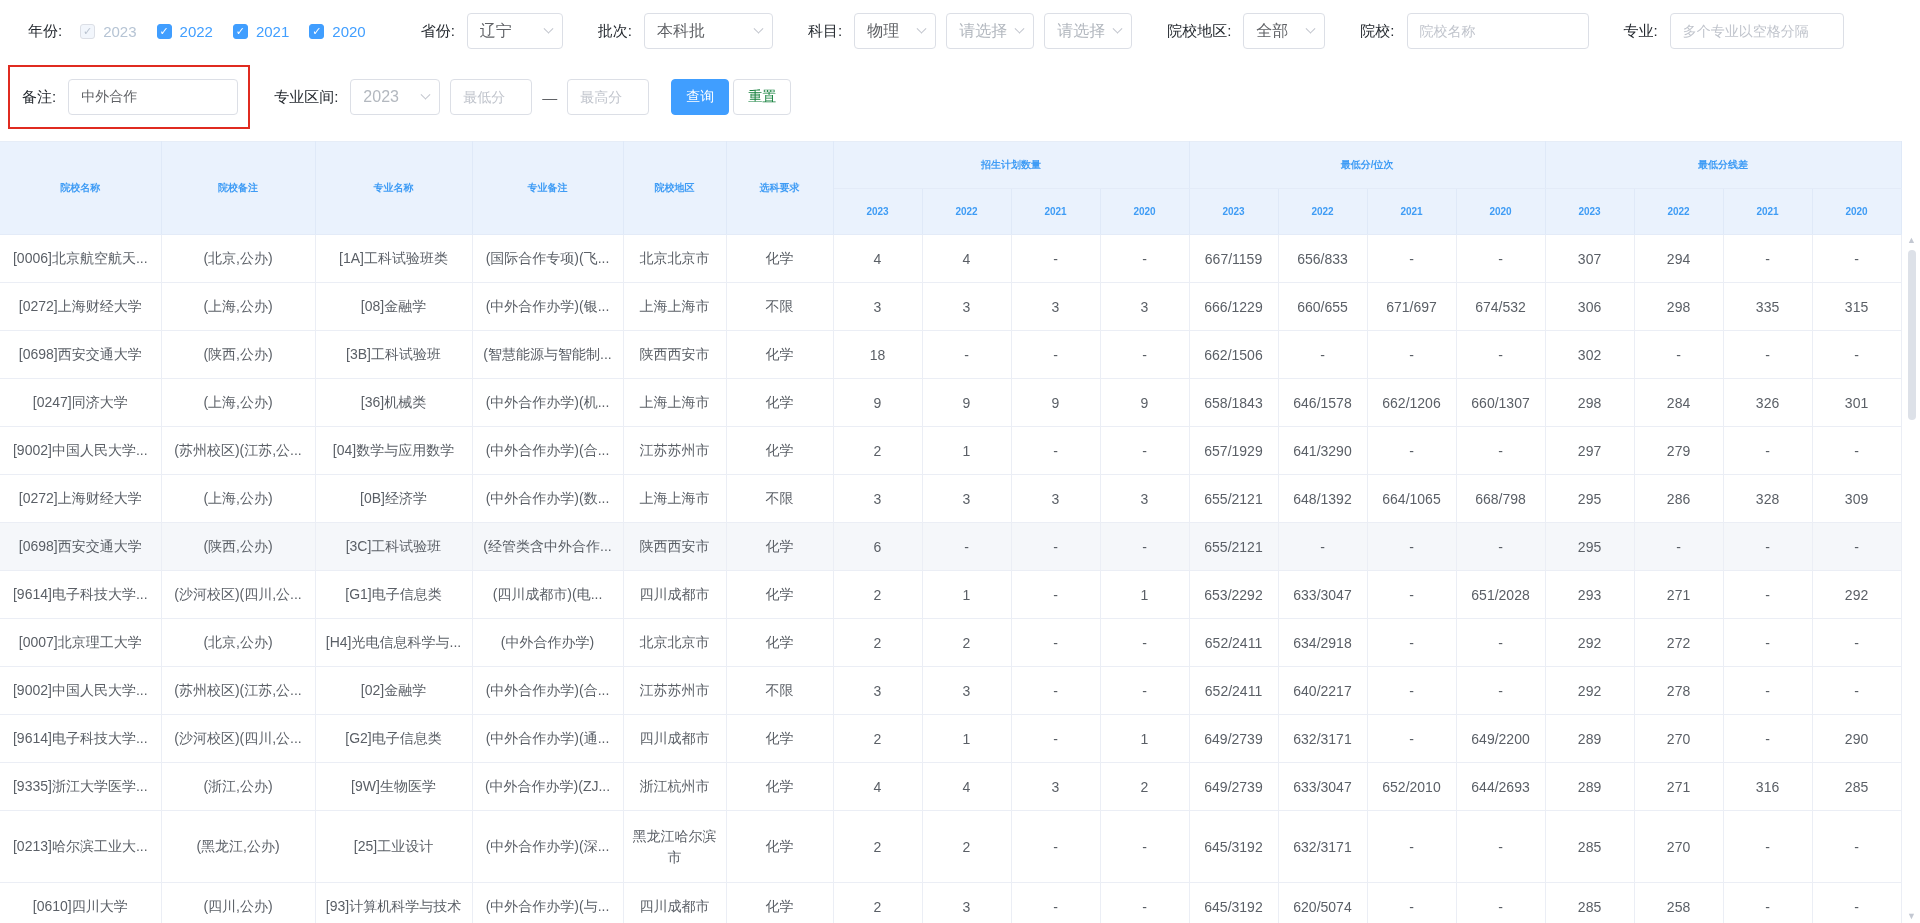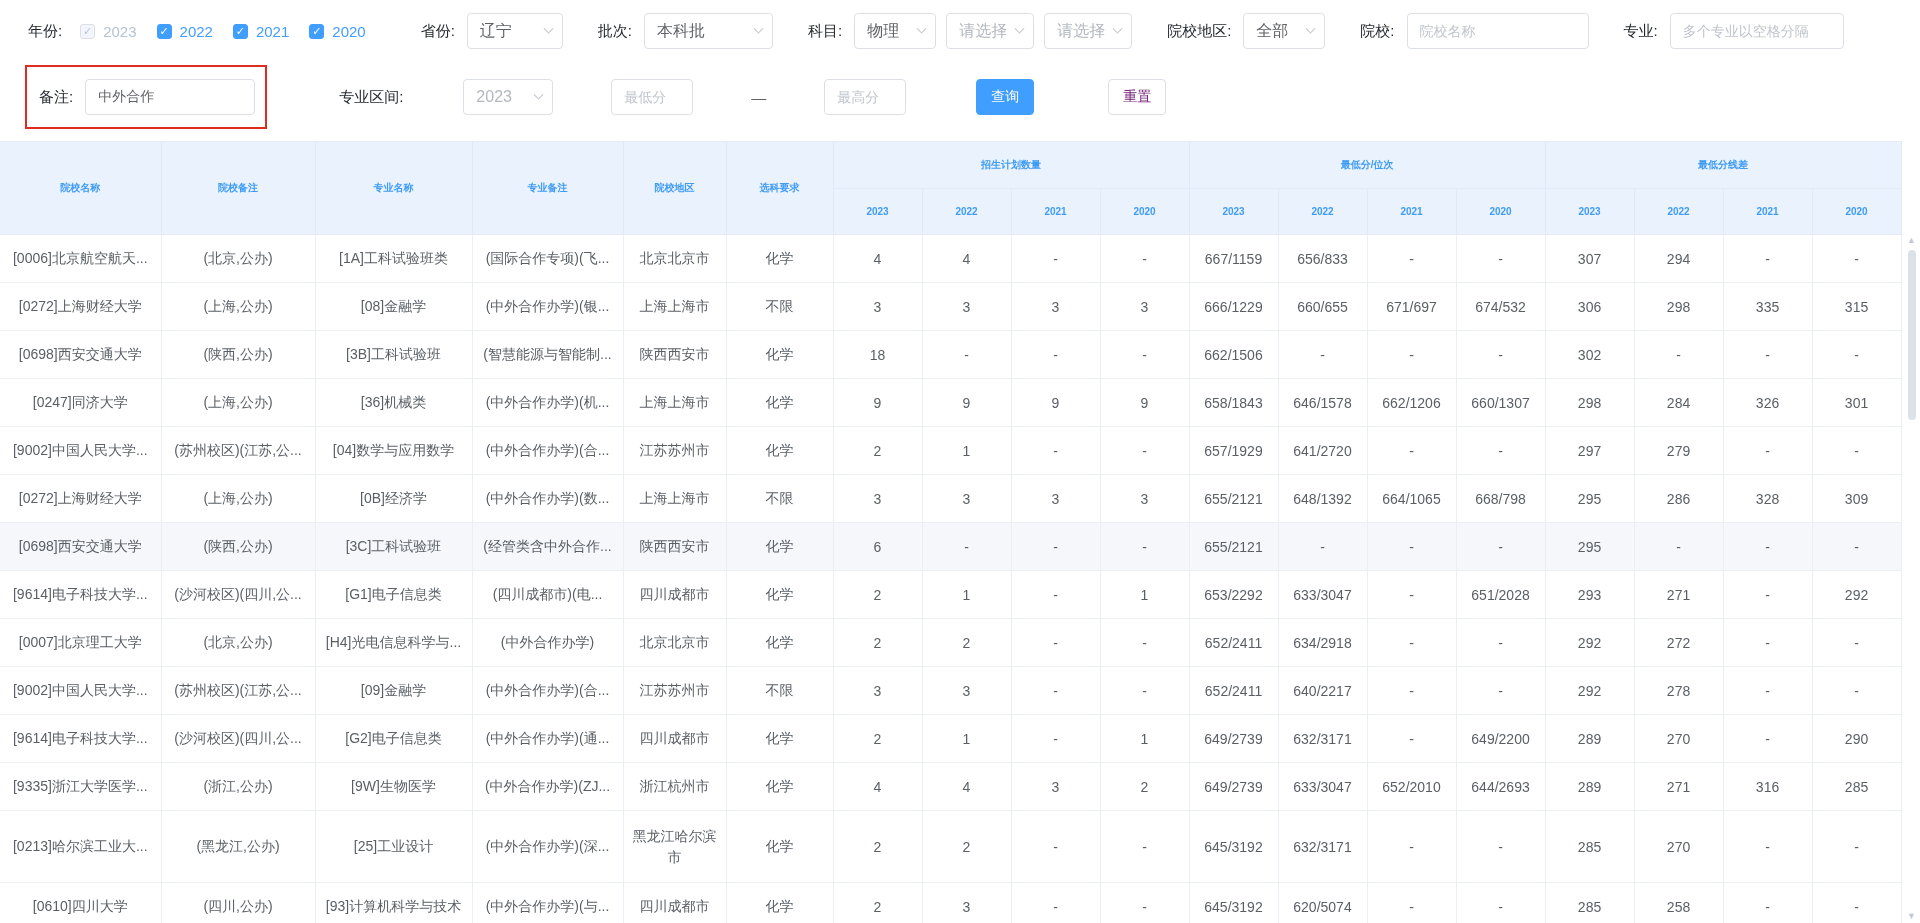--- a/index.html
+++ b/index.html
@@ -3,21 +3,21 @@
 <meta charset="utf-8">
 <style>
   * { margin:0; padding:0; box-sizing:border-box; }
   html,body { width:1920px; height:923px; overflow:hidden; background:#fff;
     font-family:"Liberation Sans","DejaVu Sans",sans-serif; }
 
   
   .filter-bar { position:relative; width:100%; height:141px; background:#fff; }
   .filter-row { display:flex; align-items:center; }
   .row1 { padding-left:28px; margin-top:13px; height:36px; }
-  .row2 { padding-left:17px; margin-top:15px; height:66px;gap:48px; }
+  .row2 { padding-left:0; margin-top:15px; height:66px; }
   .flabel { font-size:15px; color:#24292f; white-space:nowrap; }
   .mr { margin-right:12px; }
   .ml { margin-left:35px; }
 
   .cb-group { display:flex; align-items:center; margin-left:6px; }
   .cb-item { display:inline-flex; align-items:center; margin-right:20px; cursor:pointer; }
   .cb-box { width:15px; height:15px; border-radius:3px; border:1px solid #dcdfe6; background:#fff;
             display:inline-flex; align-items:center; justify-content:center; }
   .cb-box.checked { background:var(--accent); border-color:var(--accent); }
   .cb-box.checked.disabled { background:#f2f6fc; border-color:#dcdfe6; }
@@ -39,21 +39,21 @@
              font-family:"Liberation Sans","DejaVu Sans",sans-serif; }
   .f-input::placeholder { color:#c0c4cc; }
 
   .remark-box { display:flex; align-items:center; margin-left:8px;
                 border:2px solid var(--annotation); padding:12px 10px 12px 12px; }
   .dash { font-size:15px; color:#606266; margin:0 10px; }
 
   .btn { height:36px; width:58px; border-radius:4px; font-size:14px; cursor:pointer;
          font-family:"Liberation Sans","DejaVu Sans",sans-serif; }
   .btn.primary { background:var(--accent); border:1px solid var(--accent); color:#fff; margin-left:22px; }
-  .btn.plain { background:#fff; border:1px solid #dcdfe6; color:#701a75; margin-left:26px; }
+  .btn.plain { background:#fff; border:1px solid #dcdfe6; color:#15803d; margin-left:4px; }
 
   
   .table-area { position:absolute; top:141px; left:0; right:0; bottom:0; overflow:hidden; }
   table { border-collapse:collapse; table-layout:fixed; width:1901px; border-top:1px solid #e6edf7; }
   thead th { background:var(--header-bg); color:var(--header-text); font-size:10px; font-weight:bold;
              border-right:1px solid #dfe9f8; border-bottom:1px solid #e3ebf8; height:46px; padding:16px 4px; }
   tbody td { height:48px; text-align:center; font-size:14px; color:#5a5f66;
              border-right:1px solid #ebeef5; border-bottom:1px solid #ebeef5;
              padding:0 4px; white-space:nowrap; overflow:hidden; }
   tbody td:nth-child(5) { white-space:normal; line-height:1.5; }
@@ -295,21 +295,21 @@
           <td>(苏州校区)(江苏,公...</td>
           <td>[04]数学与应用数学</td>
           <td>(中外合作办学)(合...</td>
           <td>江苏苏州市</td>
           <td>化学</td>
           <td>2</td>
           <td>1</td>
           <td>-</td>
           <td>-</td>
           <td>657/1929</td>
-          <td>641/2720</td>
+          <td>641/3290</td>
           <td>-</td>
           <td>-</td>
           <td>297</td>
           <td>279</td>
           <td>-</td>
           <td>-</td>
         </tr>
         <tr>
           <td>[0272]上海财经大学</td>
           <td>(上海,公办)</td>
@@ -386,21 +386,21 @@
           <td>-</td>
           <td>-</td>
           <td>292</td>
           <td>272</td>
           <td>-</td>
           <td>-</td>
         </tr>
         <tr>
           <td>[9002]中国人民大学...</td>
           <td>(苏州校区)(江苏,公...</td>
-          <td>[09]金融学</td>
+          <td>[02]金融学</td>
           <td>(中外合作办学)(合...</td>
           <td>江苏苏州市</td>
           <td>不限</td>
           <td>3</td>
           <td>3</td>
           <td>-</td>
           <td>-</td>
           <td>652/2411</td>
           <td>640/2217</td>
           <td>-</td>

